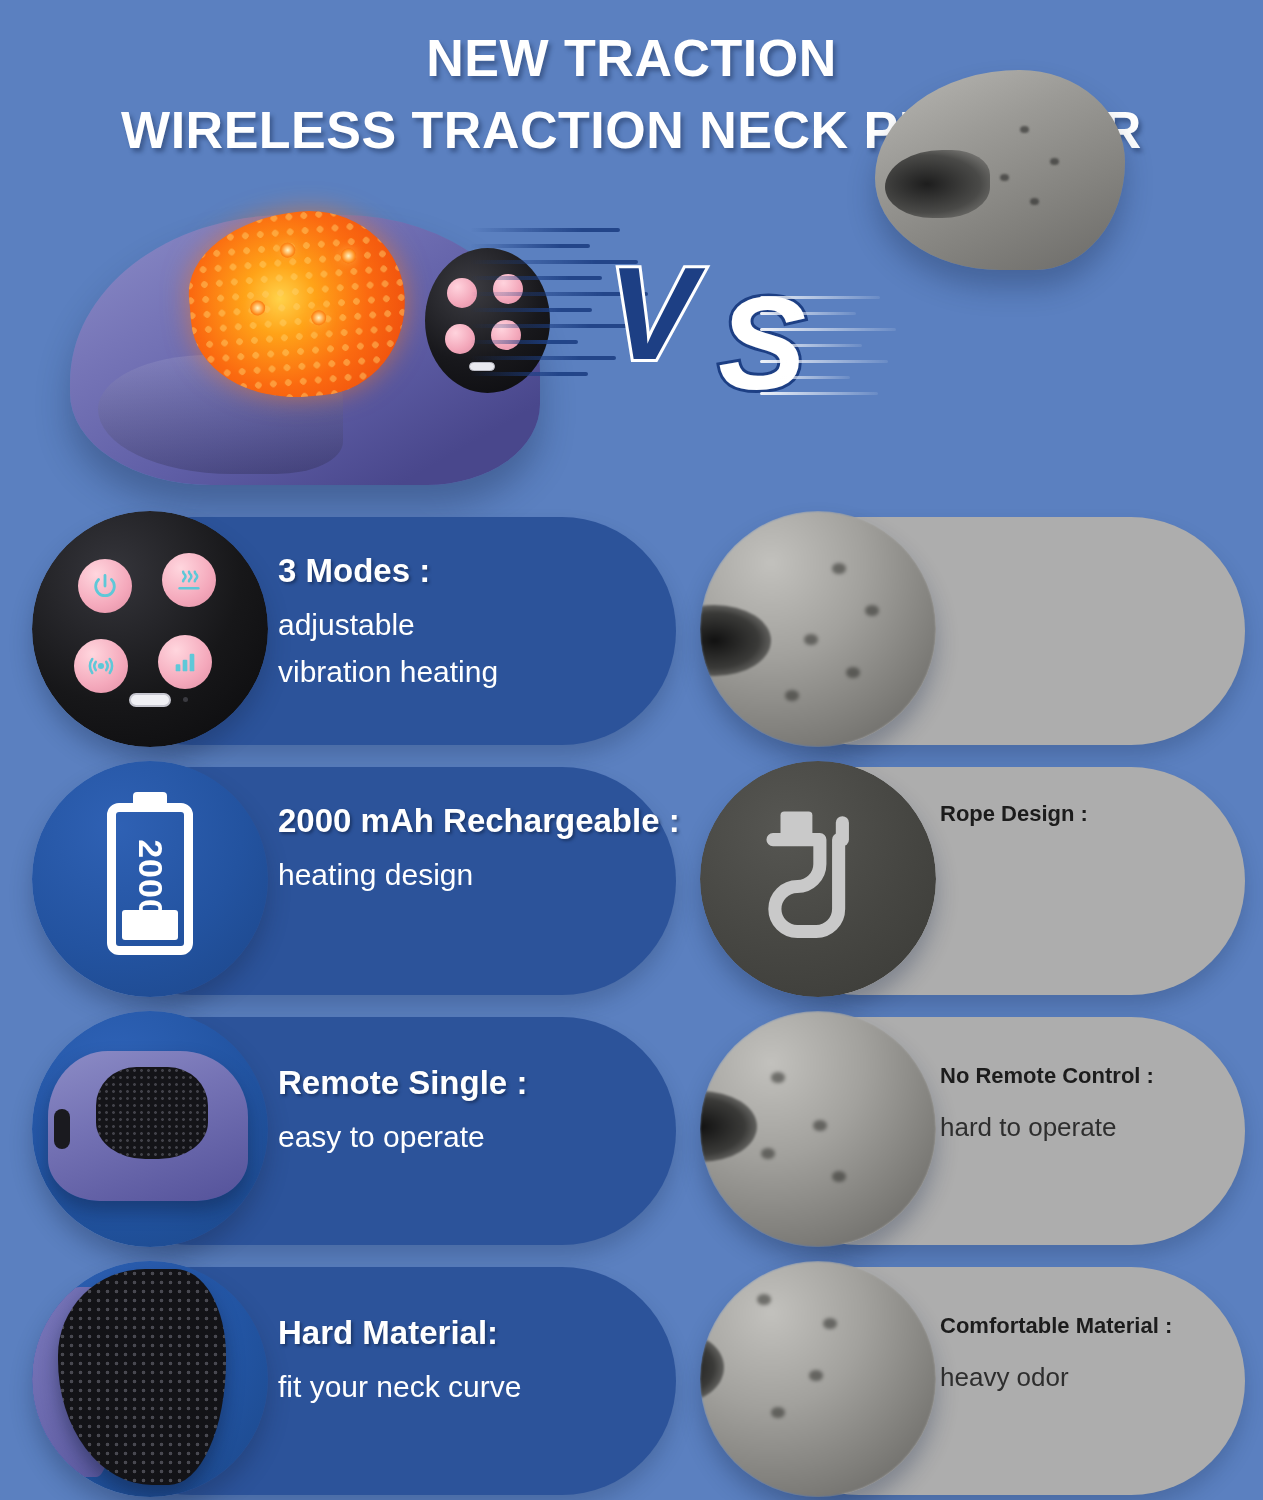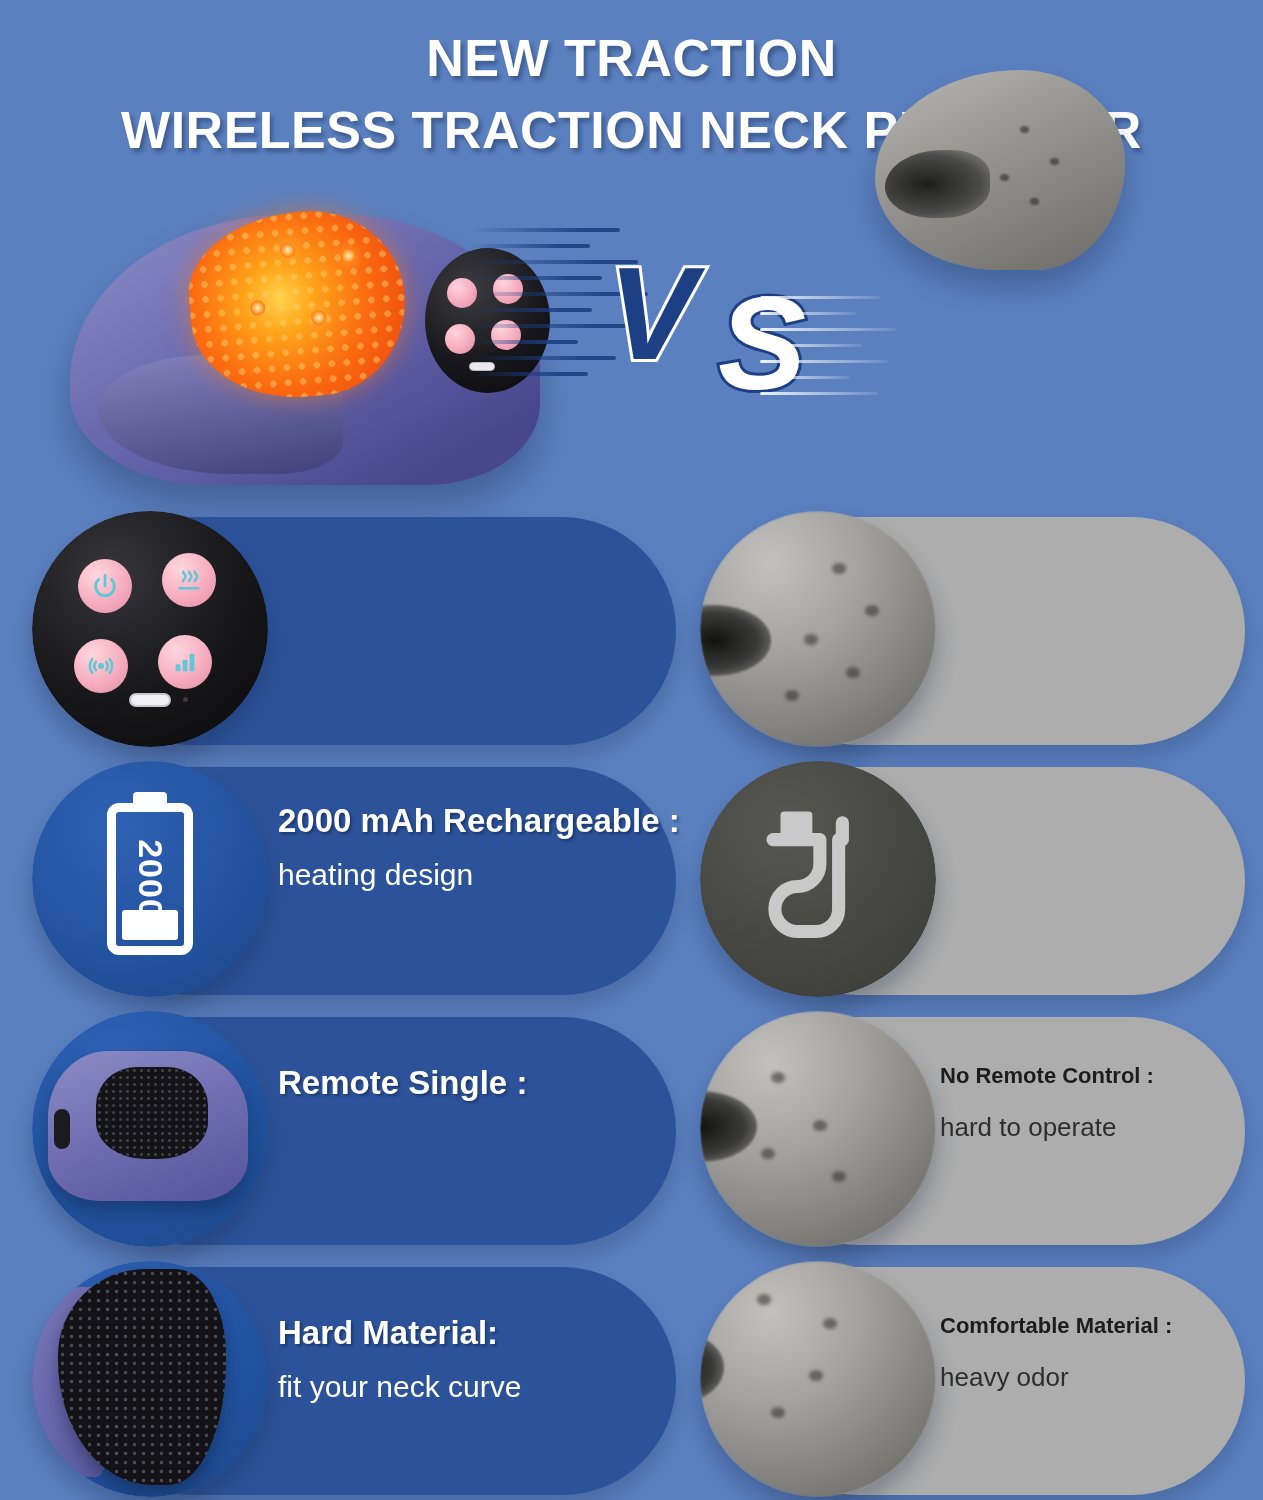--- a/index.html
+++ b/index.html
@@ -398,20 +398,27 @@
       <div class="photo-gray">
         <div class="hole"></div>
         <span class="spot" style="left:56%;top:22%;"></span>
         <span class="spot" style="left:70%;top:40%;"></span>
         <span class="spot" style="left:44%;top:52%;"></span>
         <span class="spot" style="left:62%;top:66%;"></span>
         <span class="spot" style="left:36%;top:76%;"></span>
       </div>
     </div>
 
+    <div class="txt txt-left">
+      <div class="head head-left">3 Modes :</div>
+      <div class="sub sub-left">
+        <div>adjustable</div>
+        <div>vibration heating</div>
+      </div>
+    </div>
 
   </div>
 
   <div class="row">
     <div class="pill pill-left"></div>
     <div class="pill pill-right"></div>
 
     <div class="media media-left">
       <div class="circle-blue">
         <div class="battery">
@@ -432,20 +439,21 @@
     </div>
 
     <div class="txt txt-left">
       <div class="head head-left">2000 mAh Rechargeable :</div>
       <div class="sub sub-left">
         <div>heating design</div>
       </div>
     </div>
 
     <div class="txt txt-right">
+      <div class="head head-right">Rope Design :</div>
     </div>
   </div>
 
   <div class="row">
     <div class="pill pill-left"></div>
     <div class="pill pill-right"></div>
 
     <div class="media media-left">
       <div class="photo-blue">
         <div class="pillow-front">
@@ -460,20 +468,23 @@
         <div class="hole" style="left:-24%;top:34%;"></div>
         <span class="spot" style="left:30%;top:26%;"></span>
         <span class="spot" style="left:48%;top:46%;"></span>
         <span class="spot" style="left:26%;top:58%;"></span>
         <span class="spot" style="left:56%;top:68%;"></span>
       </div>
     </div>
 
     <div class="txt txt-left" style="top:58px;">
       <div class="head head-left">Remote Single :</div>
+      <div class="sub sub-left">
+        <div>easy to operate</div>
+      </div>
     </div>
 
     <div class="txt txt-right" style="top:58px;">
       <div class="head head-right">No Remote Control :</div>
       <div class="sub sub-right">hard to operate</div>
     </div>
   </div>
 
   <div class="row">
     <div class="pill pill-left"></div>

